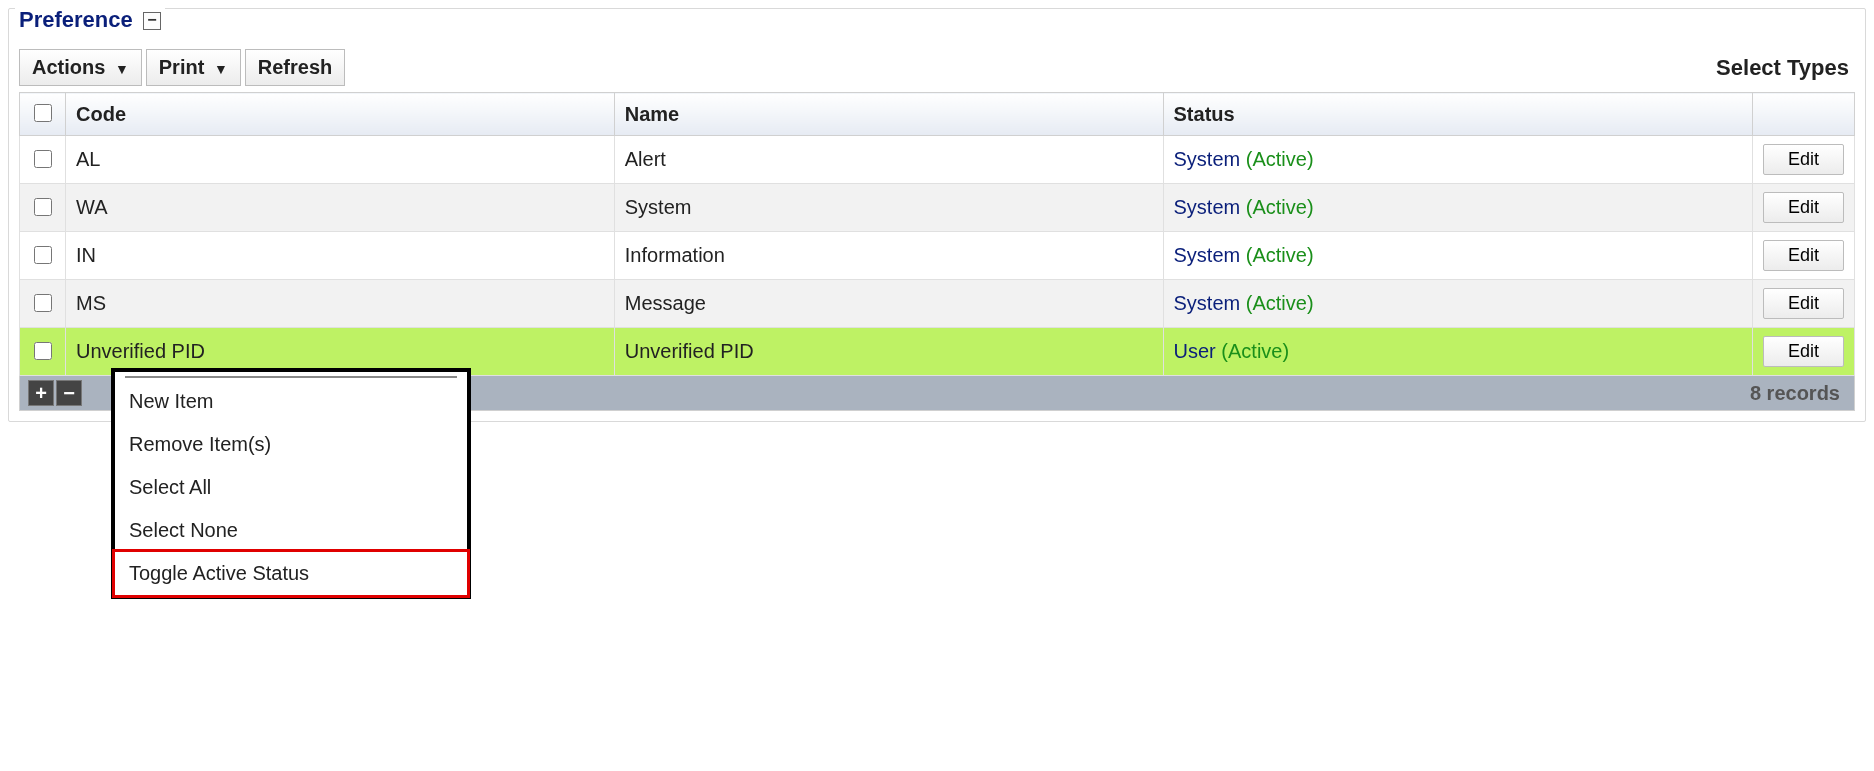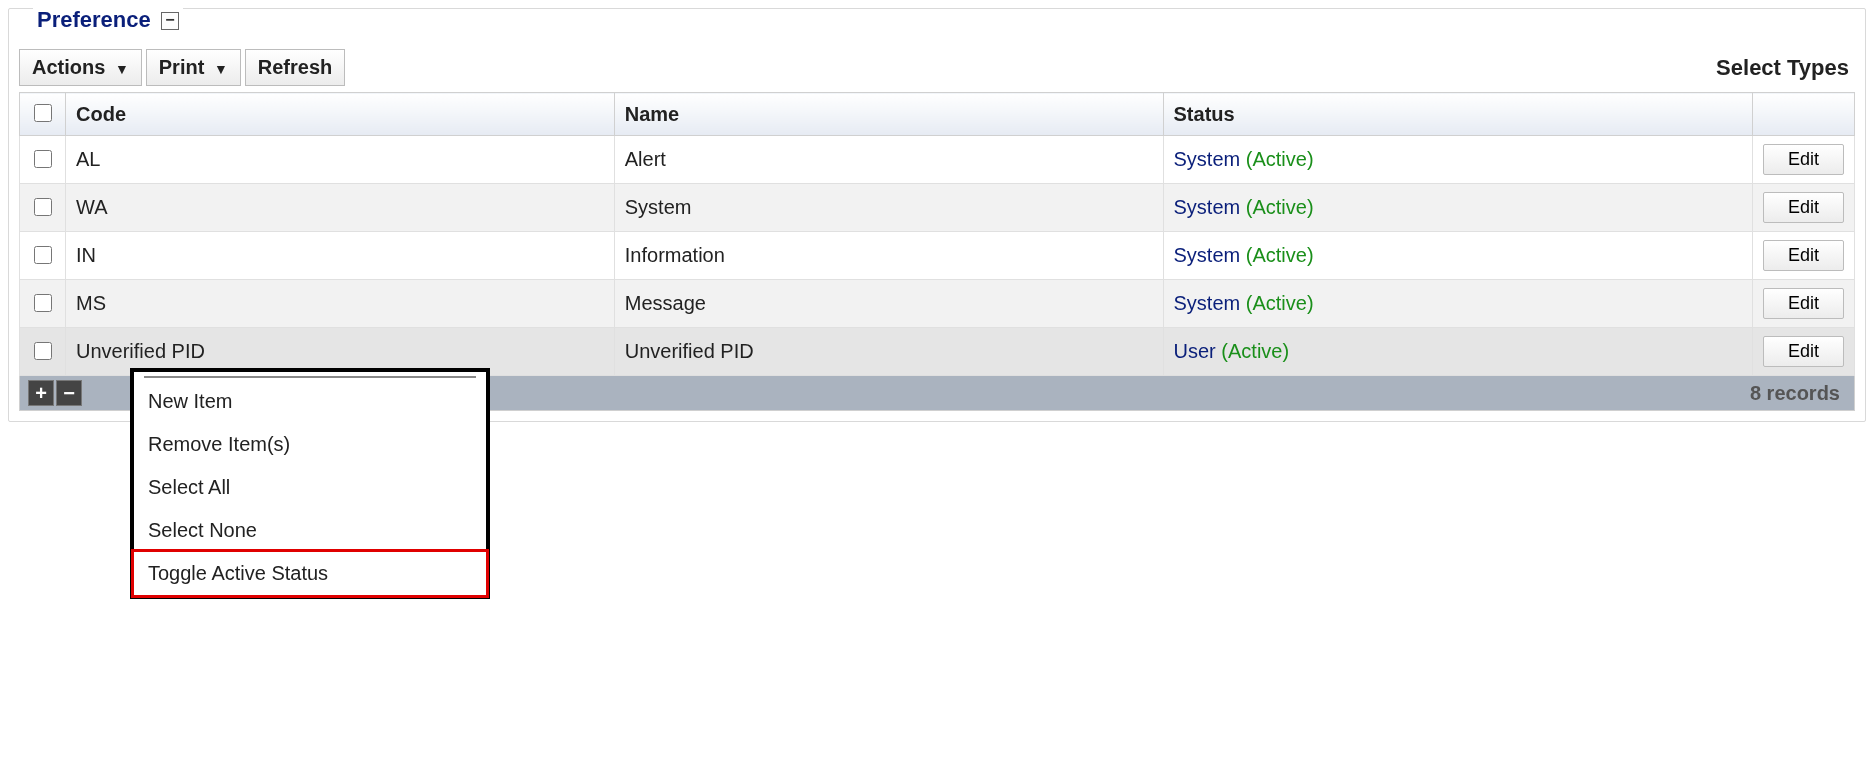--- a/index.html
+++ b/index.html
@@ -13,21 +13,21 @@
   }
   .panel {
     border: 1px solid #d9d9d9;
     border-radius: 2px;
     padding: 40px 10px 10px 10px;
     position: relative;
   }
   .panel-legend {
     position: absolute;
     top: -2px;
-    left: 24px;
+    left: 6px;
     background: #fff;
     padding: 0 4px;
     color: #0a1f7a;
     font-weight: bold;
     font-size: 22px;
   }
   .panel-legend .collapse-box {
     display: inline-block;
     width: 18px;
     height: 18px;
@@ -87,21 +87,21 @@
   table.grid thead th.chk-col { width: 34px; text-align:center; }
   table.grid tbody td {
     padding: 8px 10px;
     border: 1px solid #e0e0e0;
     font-size: 20px;
     vertical-align: middle;
   }
   table.grid tbody td.chk-col { text-align:center; width:34px; }
   .row-white { background: #ffffff; }
   .row-gray  { background: #f2f2f2; }
-  .row-yellow{ background: #e5e5e5; }
+  .row-yellow{ background: #bef264; }
   .edit-col { width: 80px; text-align: center; }
   .status-scope { color: #0a1f7a; }
   .status-active { color: #1a8f1a; }
   .edit-btn {
     border: 1px solid #bcbcbc;
     background: linear-gradient(#ffffff, #ececec);
     padding: 4px 24px;
     font-size: 18px;
     cursor: pointer;
     border-radius: 2px;
@@ -132,21 +132,21 @@
     font-size: 20px;
     padding-right: 6px;
   }
   input[type=checkbox] {
     width: 18px; height: 18px; cursor: pointer;
   }
   
   .context-menu {
     position: absolute;
     top: 368px;
-    left: 130px;
+    left: 111px;
     width: 360px;
     background: #fff;
     border: 4px solid #000;
     z-index: 100;
     padding-top: 4px;
   }
   .context-menu hr {
     border: none;
     border-top: 2px solid #888;
     margin: 0 10px 2px 10px;

